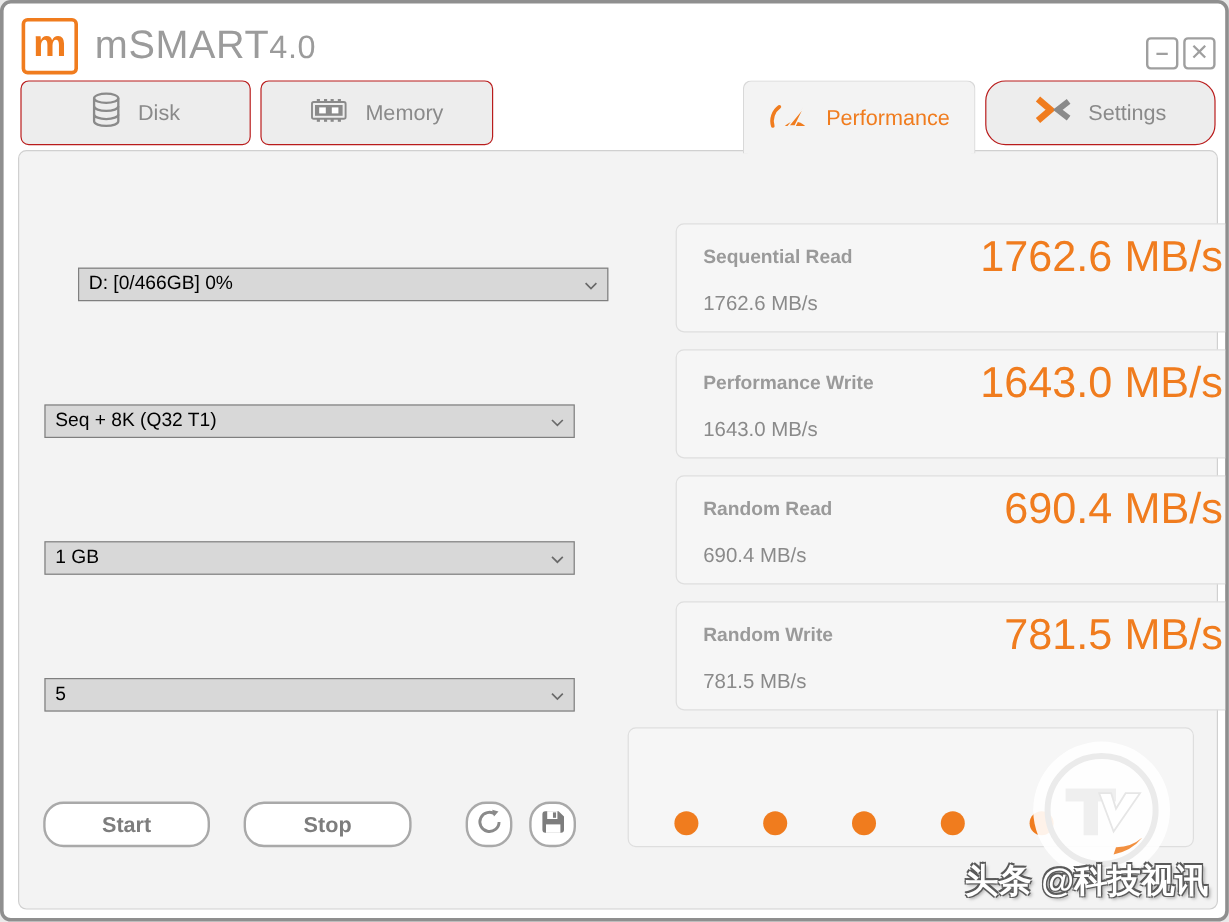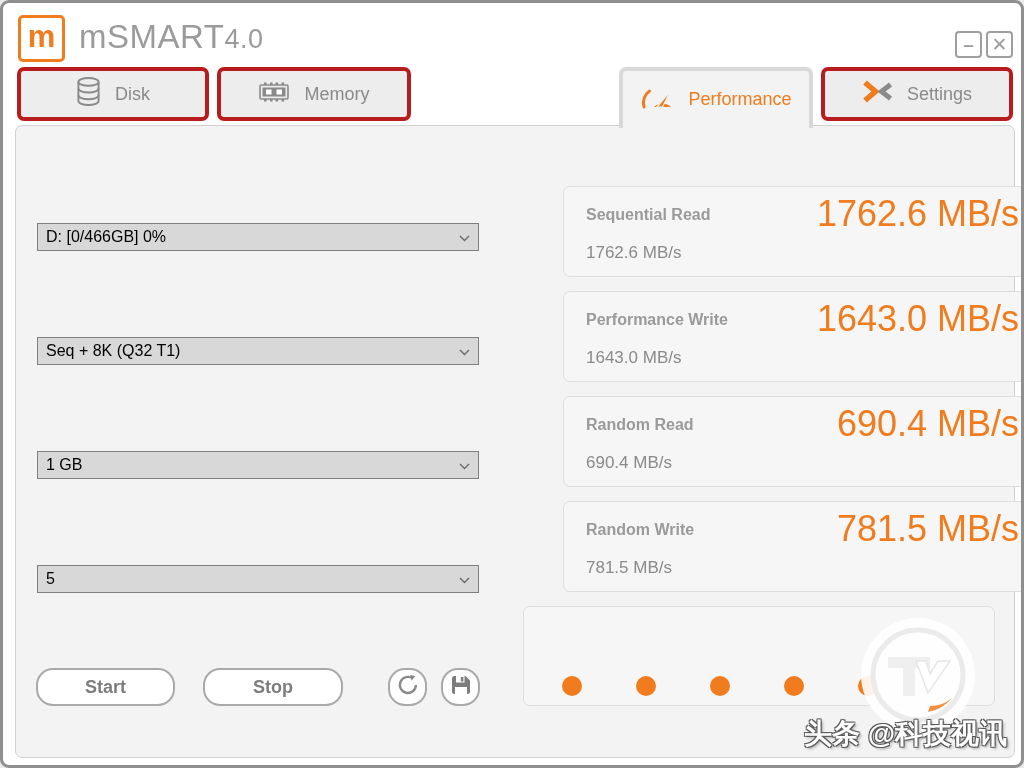--- a/index.html
+++ b/index.html
@@ -17,42 +17,42 @@
   .title .main { font-size:33px; }
   .title .ver  { font-size:27px; }
   .winbtn { position:absolute; top:28px; width:27px; height:27px; border:2px solid #9f9f9f;
     border-radius:4px; background:#fff; color:#9f9f9f; display:flex; align-items:center;
     justify-content:center; font-size:19px; font-weight:bold; cursor:pointer; }
   .winbtn.min { left:952px; }
   .winbtn.close { left:983px; }
 
   
   .tab { position:absolute; top:64px; height:54px; background:#ededed;
-    border:4px solid #b91c1c; border-radius:7px; display:flex; align-items:center;
+    border:1px solid #b91c1c; border-radius:7px; display:flex; align-items:center;
     justify-content:center; gap:14px; color:#8a8a8a; font-size:18px; z-index:2; cursor:pointer; }
   .tab-disk        { left:14px;  width:192px; }
   .tab-memory      { left:214px; width:194px; }
   .tab-system      { left:416px; width:192px; }
   .tab-performance { left:616px; width:194px; }
-  .tab-settings    { left:818px; width:192px; }
+  .tab-settings    { left:818px; width:192px;border-radius:17px; }
   .tab.active { top:64px; height:61px; background:#f3f3f3; border-color:#d8d8d8;
     border-bottom:none; border-bottom-left-radius:0; border-bottom-right-radius:0;
     color:#f07c1e; z-index:4; }
 
   
   .panel { position:absolute; left:12px; top:122px; width:1000px; height:633px;
     background:#f3f3f3; border:1px solid #d0d0d0; border-radius:7px; z-index:1; }
 
   
   .flabel { position:absolute; left:35px; font-size:16px; font-weight:bold; color:#9a9a9a; }
   .l1 { top:184px; } .l2 { top:299px; } .l3 { top:414px; } .l4 { top:527px; }
   .dropdown { position:absolute; left:34px; width:442px; height:28px; background:#d8d8d8;
     border:1px solid #7f7f7f; color:#000; font-size:16px; line-height:26px;
     padding:0 24px 0 8px; cursor:pointer; z-index:2; }
-  .d1 { top:220px; } .d2 { top:334px; } .d3 { top:448px; } .d4 { top:562px; }
+  .d1 { top:220px;margin-left:28px; } .d2 { top:334px; } .d3 { top:448px; } .d4 { top:562px; }
   .dropdown svg { position:absolute; right:8px; top:11px; }
 
   .btn { position:absolute; top:665px; height:38px; background:#fff;
     border:2px solid #a9a9a9; border-radius:17px; color:#7d7d7d; font-size:18px;
     font-weight:bold; display:flex; align-items:center; justify-content:center;
     cursor:pointer; z-index:2; }
   .btn-start { left:33px;  width:139px; }
   .btn-stop  { left:200px; width:140px; }
   .btn-icon  { width:39px; }
   .btn-refresh { left:385px; }

